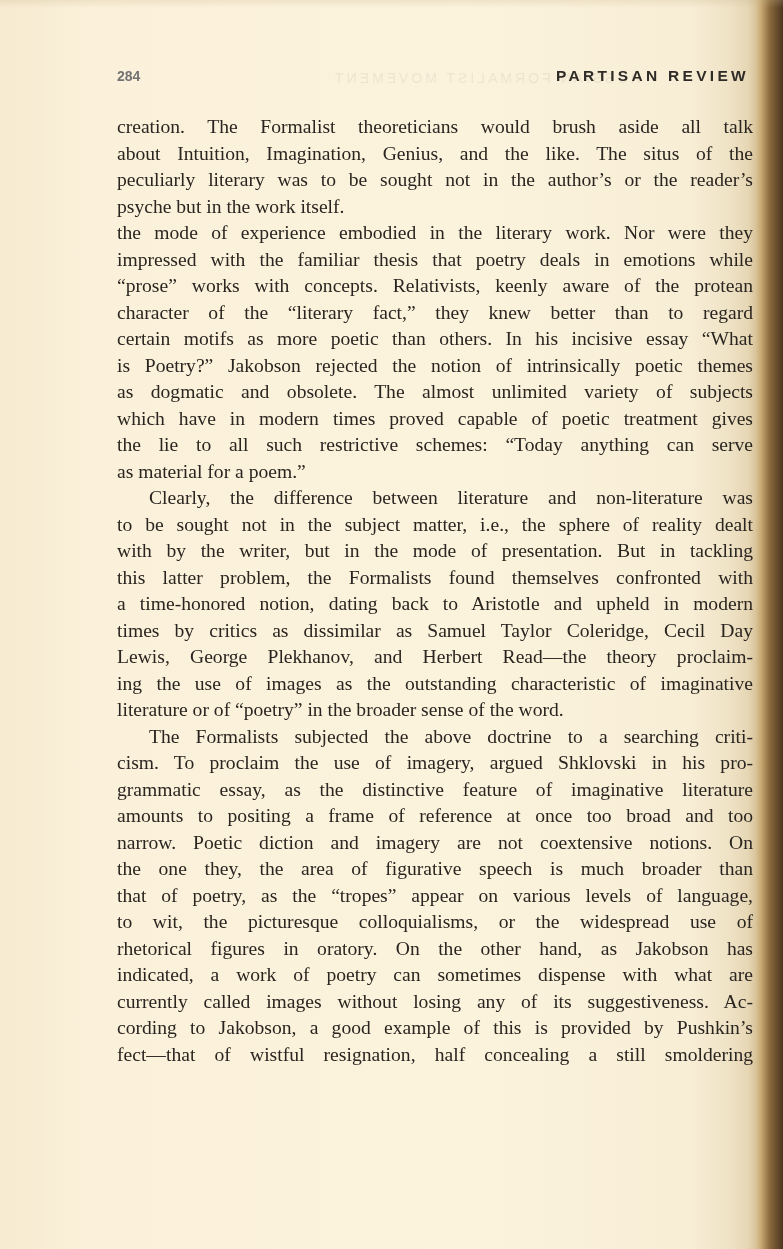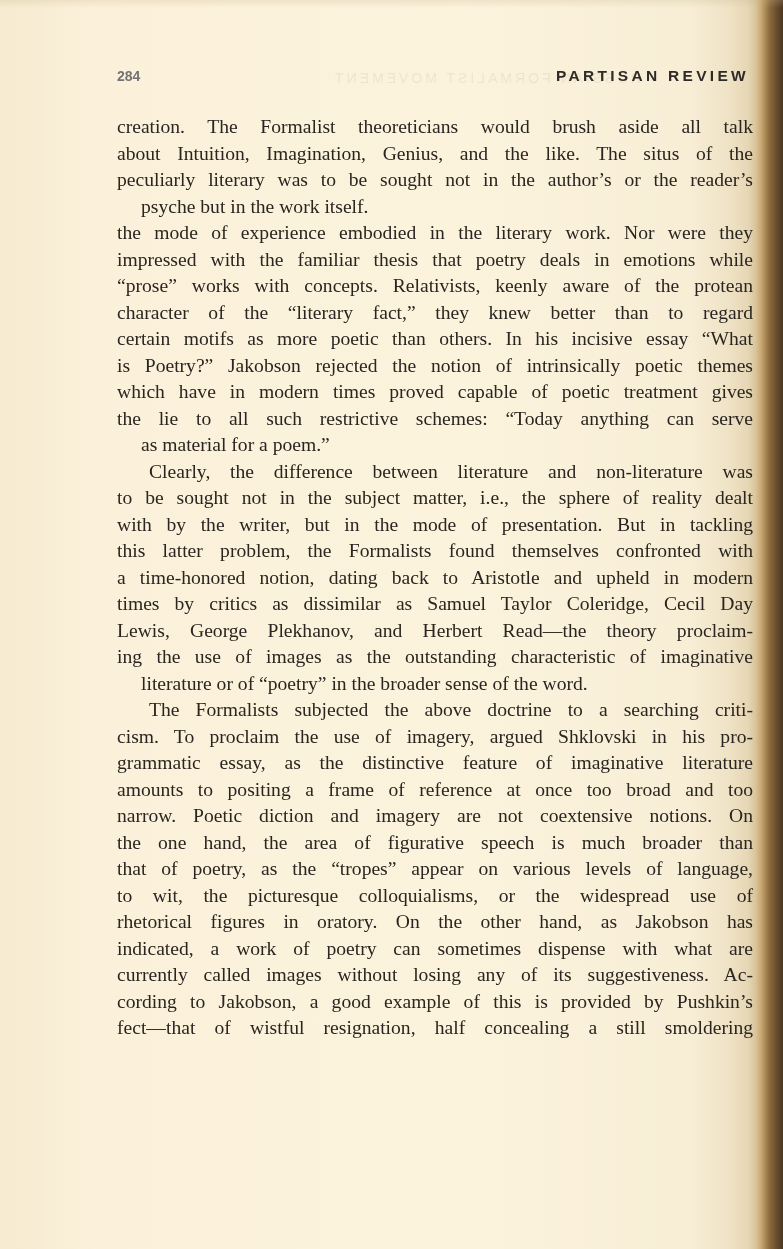--- a/index.html
+++ b/index.html
@@ -33,21 +33,21 @@
     transform: scaleX(-1);
   }
   .body-text {
     position: absolute; left: 117px; top: 114px; width: 636px;
     font-size: 19.6px; line-height: 26.5px;
   }
   .line {
     display: block; white-space: nowrap; text-align: justify; text-align-last: justify;
     height: 26.5px; overflow: visible;
   }
-  .line.last { text-align-last: left; margin-left: 24px; }
+  .line.last { text-align-last: left; }
   .line.indent { padding-left: 32px; }
 </style>
 </head>
 <body>
 
 <div class="page-top-shade"></div>
 
 <div class="header">
   <span class="ghost-head">RUSSIAN FORMALIST MOVEMENT</span>
   <span class="page-number">284</span>
@@ -61,20 +61,21 @@
     <span class="line">peculiarly literary was to be sought not in the author’s or the reader’s</span>
     <span class="line last">psyche but in the work itself.</span>
   </div>
   <div>
     <span class="line">the mode of experience embodied in the literary work. Nor were they</span>
     <span class="line">impressed with the familiar thesis that poetry deals in emotions while</span>
     <span class="line">“prose” works with concepts. Relativists, keenly aware of the protean</span>
     <span class="line">character of the “literary fact,” they knew better than to regard</span>
     <span class="line">certain motifs as more poetic than others. In his incisive essay “What</span>
     <span class="line">is Poetry?” Jakobson rejected the notion of intrinsically poetic themes</span>
+    <span class="line">as dogmatic and obsolete. The almost unlimited variety of subjects</span>
     <span class="line">which have in modern times proved capable of poetic treatment gives</span>
     <span class="line">the lie to all such restrictive schemes: “Today anything can serve</span>
     <span class="line last">as material for a poem.”</span>
   </div>
   <div>
     <span class="line indent">Clearly, the difference between literature and non-literature was</span>
     <span class="line">to be sought not in the subject matter, i.e., the sphere of reality dealt</span>
     <span class="line">with by the writer, but in the mode of presentation. But in tackling</span>
     <span class="line">this latter problem, the Formalists found themselves confronted with</span>
     <span class="line">a time-honored notion, dating back to Aristotle and upheld in modern</span>
@@ -82,21 +83,21 @@
     <span class="line">Lewis, George Plekhanov, and Herbert Read—the theory proclaim-</span>
     <span class="line">ing the use of images as the outstanding characteristic of imaginative</span>
     <span class="line last">literature or of “poetry” in the broader sense of the word.</span>
   </div>
   <div>
     <span class="line indent">The Formalists subjected the above doctrine to a searching criti-</span>
     <span class="line">cism. To proclaim the use of imagery, argued Shklovski in his pro-</span>
     <span class="line">grammatic essay, as the distinctive feature of imaginative literature</span>
     <span class="line">amounts to positing a frame of reference at once too broad and too</span>
     <span class="line">narrow. Poetic diction and imagery are not coextensive notions. On</span>
-    <span class="line">the one hand, the area of figurative speech is much broader than</span>
+    <span class="line">the one they, the area of figurative speech is much broader than</span>
     <span class="line">that of poetry, as the “tropes” appear on various levels of language,</span>
     <span class="line">to wit, the picturesque colloquialisms, or the widespread use of</span>
     <span class="line">rhetorical figures in oratory. On the other hand, as Jakobson has</span>
     <span class="line">indicated, a work of poetry can sometimes dispense with what are</span>
     <span class="line">currently called images without losing any of its suggestiveness. Ac-</span>
     <span class="line">cording to Jakobson, a good example of this is provided by Pushkin’s</span>
     <span class="line">fect—that of wistful resignation, half concealing a still smoldering</span>
   </div>
 </div>
 

